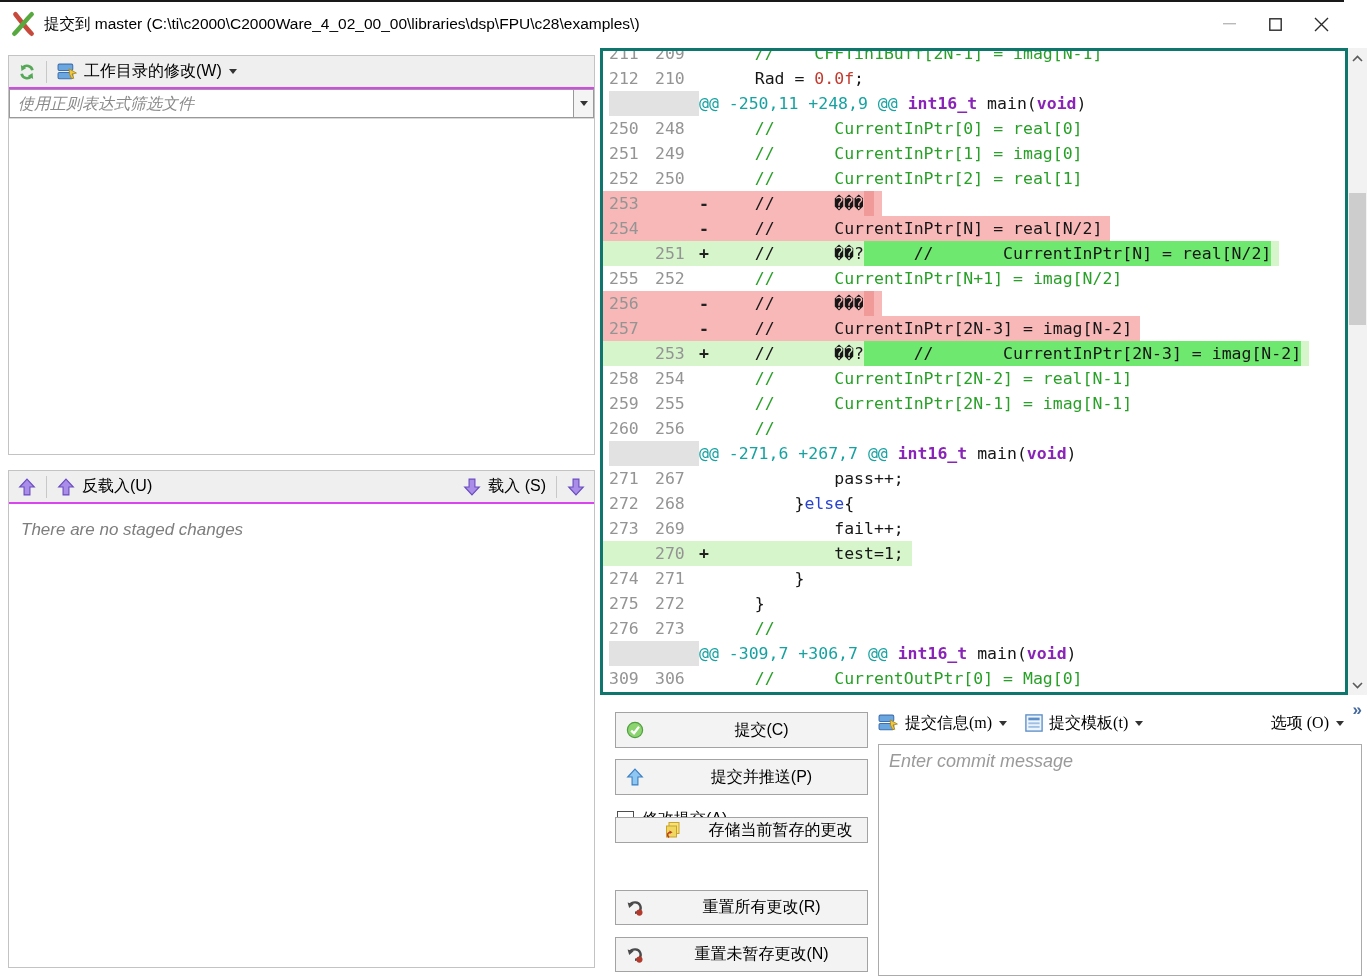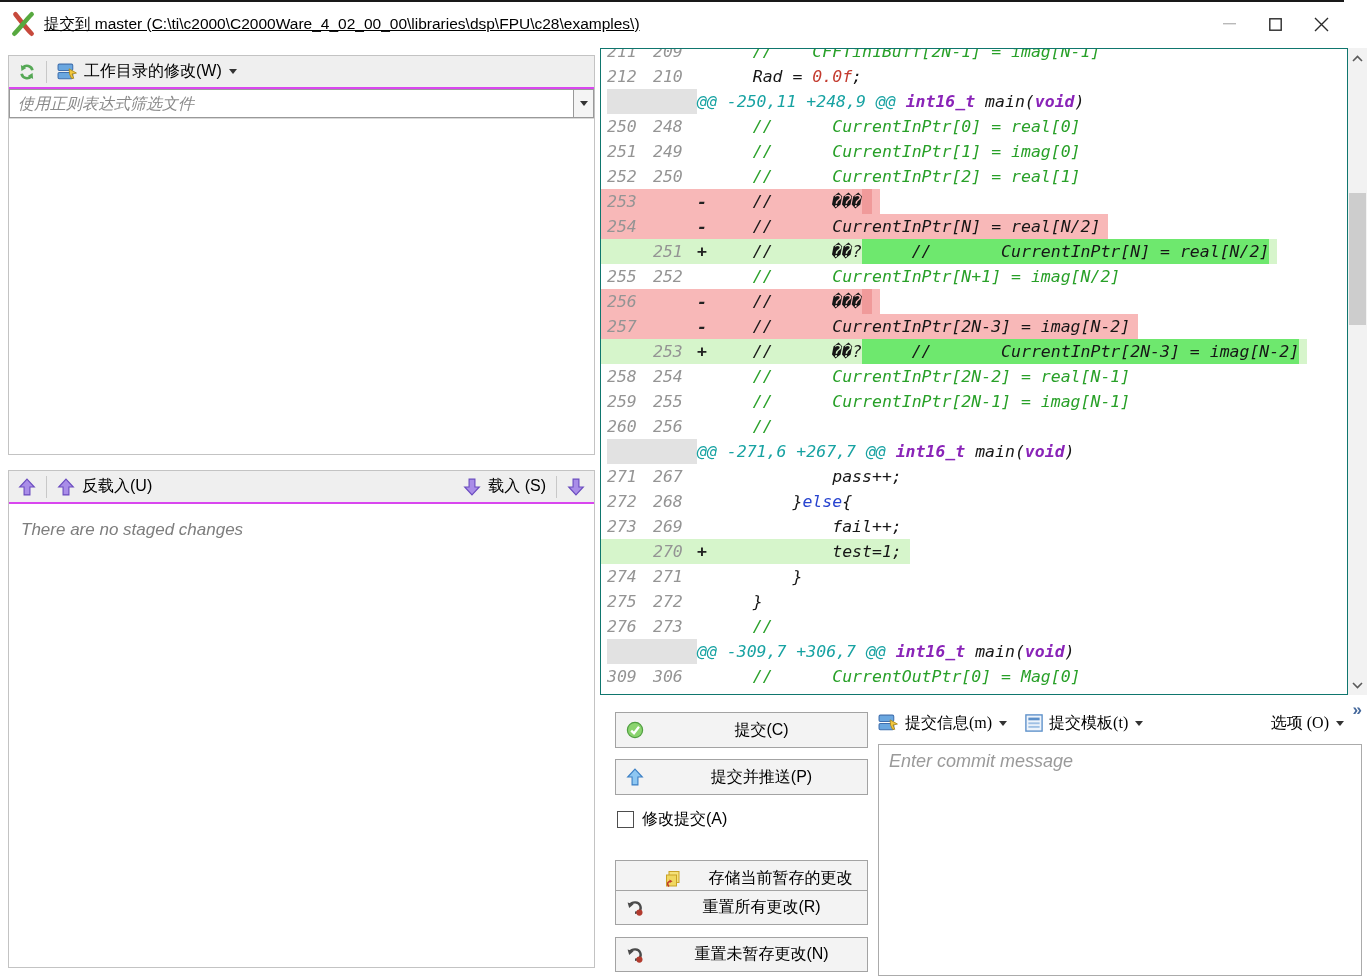--- a/index.html
+++ b/index.html
@@ -2,21 +2,21 @@
 <html><head>
 <meta charset="utf-8">
 <style>
   * { box-sizing: border-box; }
   html,body { margin:0; padding:0; }
   body {
     width:1368px; height:978px; position:relative; overflow:hidden;
     background:#ffffff; font-family:"Liberation Sans", sans-serif; color:#000;
   }
   
-  .titlebar{position:absolute;left:0;top:0;width:1344px;height:46px;border-top:2px solid #191919;display:flex;align-items:center;background:#fff;text-decoration:underline;}
+  .titlebar{position:absolute;left:0;top:0;width:1344px;height:46px;border-top:2px solid #191919;display:flex;align-items:center;background:#fff;}
   .app-icon{width:26px;height:26px;margin:0 8px 0 10px;flex:0 0 auto;}
   .title-text{font-size:15.5px;}
   .win-controls{margin-left:auto;display:flex;height:100%;}
   .win-btn{width:46px;height:44px;display:flex;align-items:center;justify-content:center;}
   
   .panel{position:absolute;background:#fff;border:1px solid #c3c3c3;}
   .panel-header{height:33px;background:#efefef;display:flex;align-items:center;padding:0 6px;border-bottom:2px solid #d946ef;font-size:16px;}
   .tb-sep{width:1px;height:22px;background:#c8c8c8;margin:0 7px;}
   .menu-caret{width:0;height:0;border-left:4px solid transparent;border-right:4px solid transparent;border-top:5px solid #333;margin-left:7px;}
   .icon16{width:18px;height:18px;flex:0 0 auto;}
@@ -26,21 +26,21 @@
   .filter-input{flex:1;border:1px solid #999;border-right:none;padding:0 8px;font-size:16px;font-family:"Liberation Sans",sans-serif;outline:none;color:#6d28d9;}
   .filter-input::placeholder{font-style:italic;color:#8a8a8a;}
   .combo-btn{width:21px;border:1px solid #999;background:#f4f4f4;display:flex;align-items:center;justify-content:center;}
   
   .file-row{display:flex;align-items:center;height:29px;background:#e8e8e8;padding:0 4px;font-size:16.5px;}
   .file-dir{color:#6f6f6f;}
   .file-name{color:#000;font-weight:bold;}
   
   .empty-note{font-style:italic;color:#7d7d7d;font-size:17px;padding:16px 12px;}
   
-  .diff-panel{position:absolute;left:600px;top:48px;width:748px;height:647px;border:1px solid #0f766e;background:#fff;overflow:hidden;font-style:italic;}
+  .diff-panel{position:absolute;left:600px;top:48px;width:748px;height:647px;border:3px solid #0f766e;background:#fff;overflow:hidden;}
   .diff-lines{margin-top:-10px;font-family:"DejaVu Sans Mono",monospace;font-size:16.5px;line-height:25px;white-space:pre;}
   .dl{display:flex;width:max-content;padding-left:6px;padding-right:8px;}
   .ln{display:inline-block;color:#949494;}
   .lo{width:46px;}
   .ln2{width:44px;}
   .mk{width:16px;color:#222;font-weight:bold;}
   .seg.cmt{color:#28a028;}
   .seg.pl{color:#161616;}
   .seg.num{color:#c33a2e;}
   .seg.kw{color:#2743cf;}
@@ -184,21 +184,21 @@
 <div class="cbtn" style="top:759px;">
   <svg class="icon16" viewBox="0 0 16 16">
     <path d="M8 1 L14.5 8 H10.6 V15 H5.4 V8 H1.5 Z" fill="#8ec7f2" stroke="#3b7fc4"></path>
   </svg>
   <span class="lbl">提交并推送(P)</span>
 </div>
 <div class="chk-row" style="top:807px;">
   <div class="chk-box"></div>
   <span>修改提交(A)</span>
 </div>
-<div class="cbtn" style="top:860px;height:37px;padding-left:48px;">
+<div class="cbtn" style="top:817px;height:26px;padding-left:48px;">
   <svg class="icon16" viewBox="0 0 18 18">
     <rect x="5" y="1.5" width="10" height="11" fill="#f5e27a" stroke="#c9a227"></rect>
     <rect x="2.5" y="5" width="10" height="11" fill="#f0d860" stroke="#c9a227"></rect>
     <path d="M5 16.5 C2.6 14 3.4 11.4 6.6 11.2" stroke="#c03a2b" stroke-width="1.6" fill="none"></path>
     <polygon points="8.6,11.2 5.4,9.6 5.6,13" fill="#c03a2b"></polygon>
   </svg>
   <span class="lbl">存储当前暂存的更改</span>
 </div>
 <div class="cbtn" style="top:890px;height:35px;">
   <svg class="icon16" viewBox="0 0 18 18">

